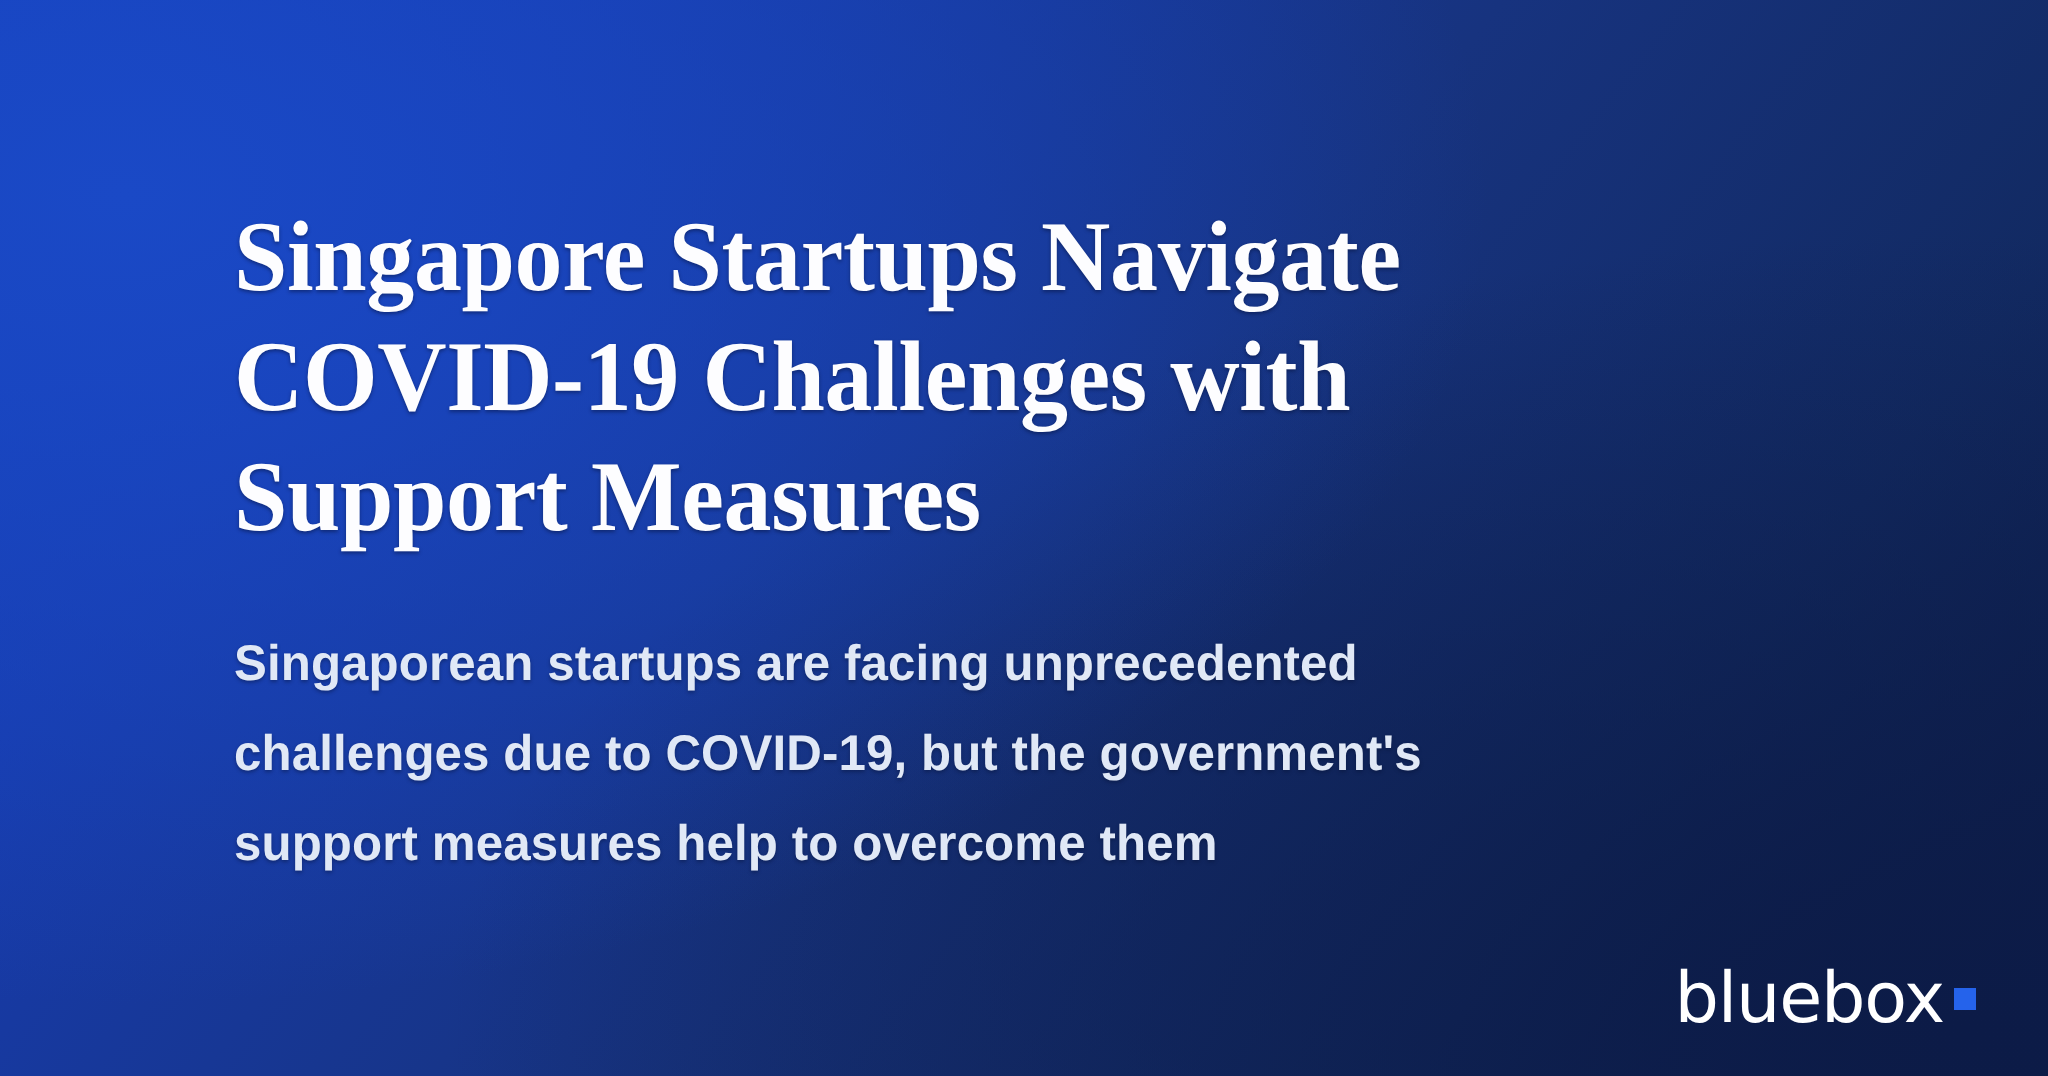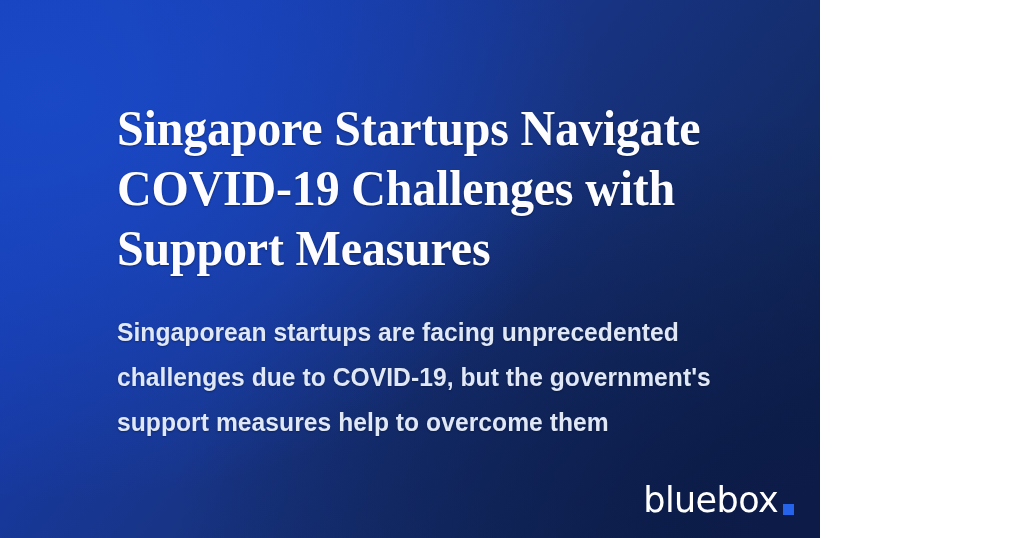--- a/index.html
+++ b/index.html
@@ -4,21 +4,21 @@
 <title>Blog Header Card</title>
 <style>
   html, body {
     margin: 0;
     padding: 0;
     background: #ffffff;
   }
 
   .card {
     position: relative;
-    width: 820px;
+    width: 1024px;
     height: 538px;
     overflow: hidden;
     
     background-color: #14327f;
     background-image:
       radial-gradient(115% 130% at 6% 18%, #1a49c6 0%, rgba(26,73,198,0.0) 58%),
       radial-gradient(120% 120% at 96% 96%, #0c1b47 0%, rgba(12,27,71,0.0) 62%),
       linear-gradient(128deg, #1540bd 0%, #173bab 20%, #17337f 52%, #122a62 78%, #0d1c46 100%);
     font-family: "Liberation Sans", "DejaVu Sans", sans-serif;
     -webkit-font-smoothing: antialiased;
@@ -64,24 +64,24 @@
     transform-origin: left top;
   }
   .subtitle .sub-line {
     display: block;
     white-space: nowrap;
   }
 
   
   .brand {
     position: absolute;
-    right: 26px;
+    right: 36px;
     bottom: 20px;
     display: flex;
-    align-items: flex-end;
+    align-items: center;
     gap: 5px;
     line-height: 1;
   }
   .brand-word {
     font-family: "DejaVu Sans", "Liberation Sans", sans-serif;
     font-weight: 400;
     font-size: 35px;
     letter-spacing: -0.6px;
     color: #ffffff;
     line-height: 1;

